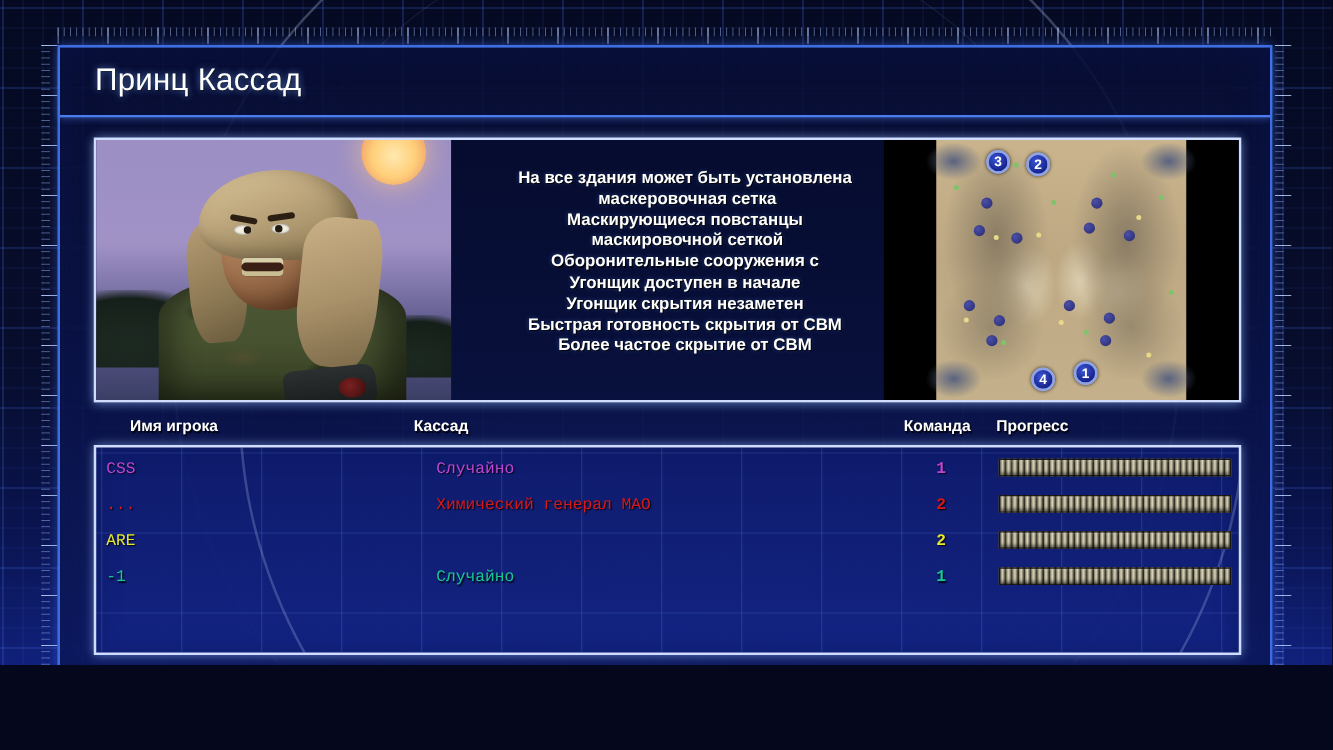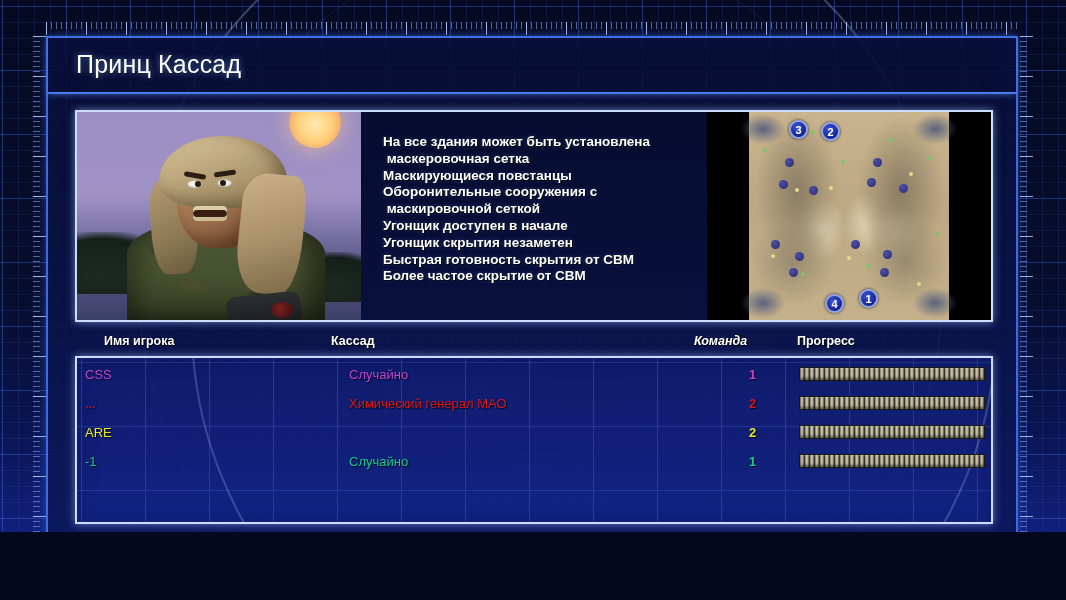--- a/index.html
+++ b/index.html
@@ -228,22 +228,23 @@
   .weapon-cap {
     position: absolute; left: 150px; bottom: 2px;
     width: 22px; height: 16px; border-radius: 50%;
     background: radial-gradient(circle at 40% 40%, #7a2020, #3a0c0c);
   }
 
   
   .desc {
     position: relative;
     flex: 1;
-    padding: 22px 10px 0 22px;
+    padding: 22px 10px 0 38px;
     background: linear-gradient(180deg, rgba(6,12,46,0.96), rgba(8,16,60,0.96));
+    text-align: center;
   }
   .desc-line {
     font-size: 13.5px;
     font-weight: bold;
     color: #ffffff;
     line-height: 16.8px;
     white-space: pre;
     text-shadow: 1px 1px 1px rgba(0,0,0,0.95), 0 0 4px rgba(120,170,255,0.35);
   }
 
@@ -294,31 +295,32 @@
   }
   .th {
     position: absolute;
     font-size: 12.5px;
     font-weight: bold;
     color: #ffffff;
     text-shadow: 1px 1px 1px rgba(0,0,0,0.9);
   }
   .th.c0 { left: 8px; padding-left: 21px; }
   .th.c1 { left: 256px; }
-  .th.c2 { left: 619px; font-style: italic; }
+  .th.c2 { left: 648px; }
   .th.c3 { left: 722px; }
 
   .table-panel {
     position: absolute;
     left: 27px; top: 318px;
     width: 918px; height: 168px;
     border: 2px solid #cfdcff;
     background: linear-gradient(180deg, rgba(16,30,120,0.72) 0%, rgba(18,34,132,0.72) 60%, rgba(20,38,142,0.72) 100%);
     box-shadow: 0 0 8px rgba(150,190,255,0.6), inset 0 0 18px rgba(10,24,90,0.5);
     overflow: hidden;
+    font-family: Liberation Mono, monospace;
   }
   .table-grid {
     position: absolute; inset: 0;
     background-image:
       linear-gradient(to right, rgba(90,130,235,0.28) 1px, transparent 1px),
       linear-gradient(to bottom, rgba(90,130,235,0.22) 1px, transparent 1px);
     background-size: 64px 64px, 64px 64px;
     background-position: 4px 0, 0 4px;
     pointer-events: none;
   }
@@ -413,22 +415,22 @@
           <div class="mouth"></div>
           <div class="weapon"></div>
           <div class="weapon-cap"></div>
         </div>
       </div>
 
       <div class="desc">
         <div class="desc-line">На все здания может быть установлена</div>
         <div class="desc-line"> маскеровочная сетка</div>
         <div class="desc-line">Маскирующиеся повстанцы</div>
+        <div class="desc-line"> маскировочной сеткой</div>
         <div class="desc-line">Оборонительные сооружения с</div>
-        <div class="desc-line"> маскировочной сеткой</div>
         <div class="desc-line">Угонщик доступен в начале</div>
         <div class="desc-line">Угонщик скрытия незаметен</div>
         <div class="desc-line">Быстрая готовность скрытия от СВМ</div>
         <div class="desc-line">Более частое скрытие от СВМ</div>
       </div>
 
       <div class="minimap">
         <div class="map-terrain">
           <div class="map-edge" style="left:-8px; top:2px;"></div>
           <div class="map-edge" style="right:-8px; top:2px;"></div>

